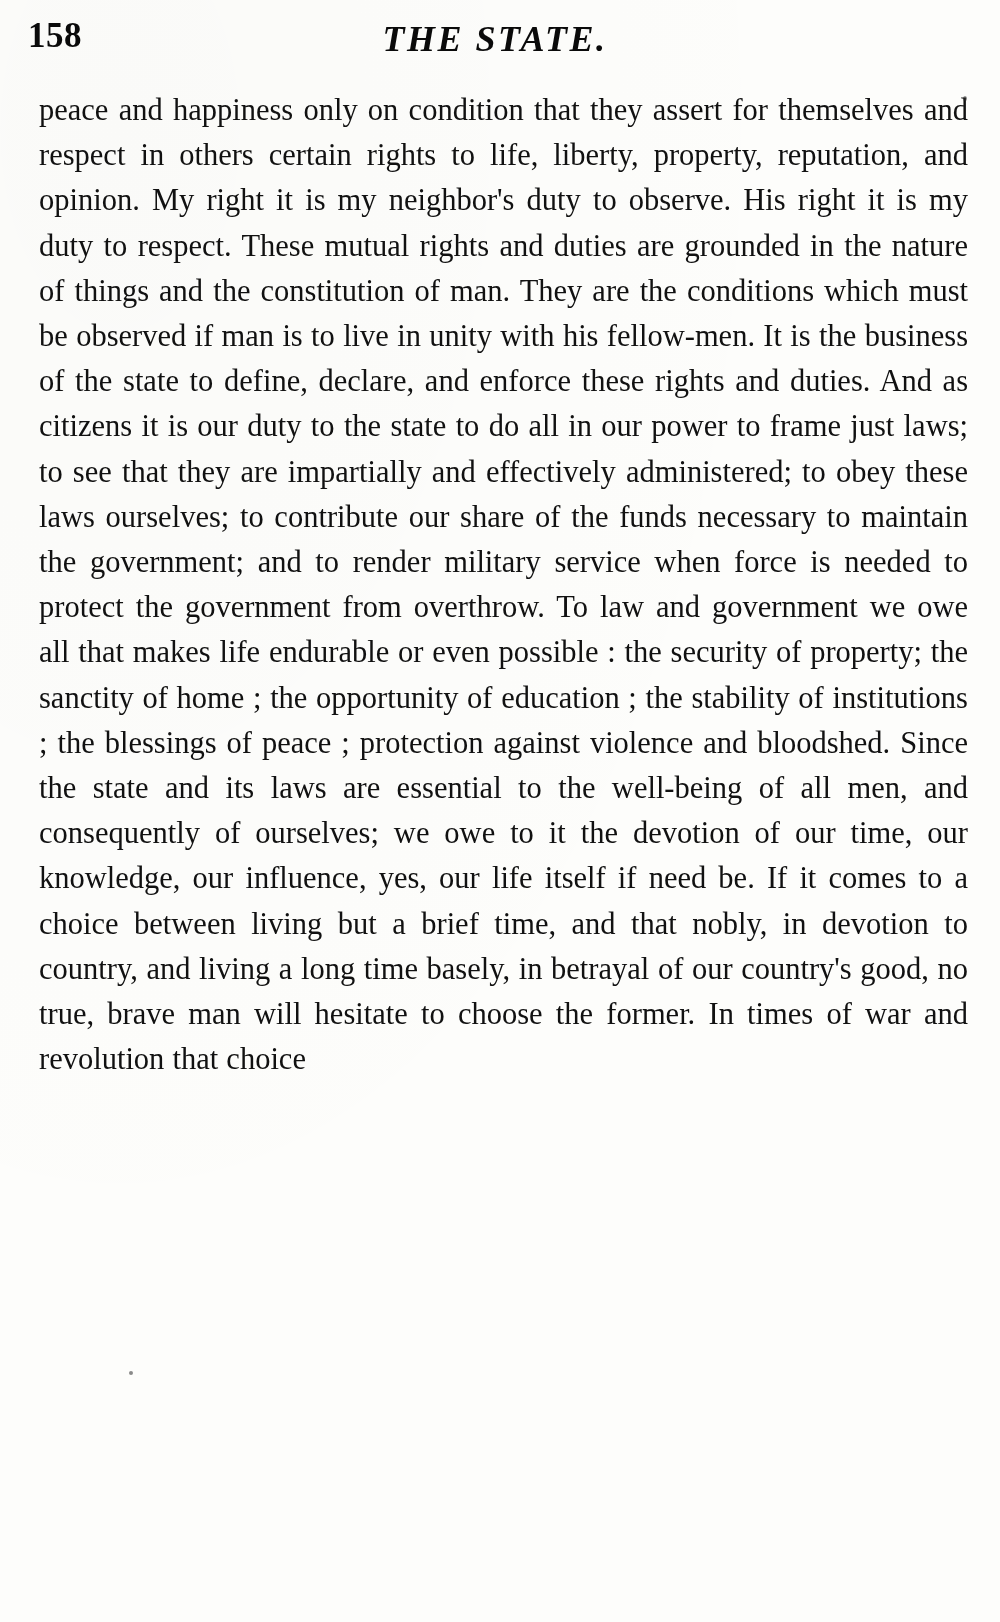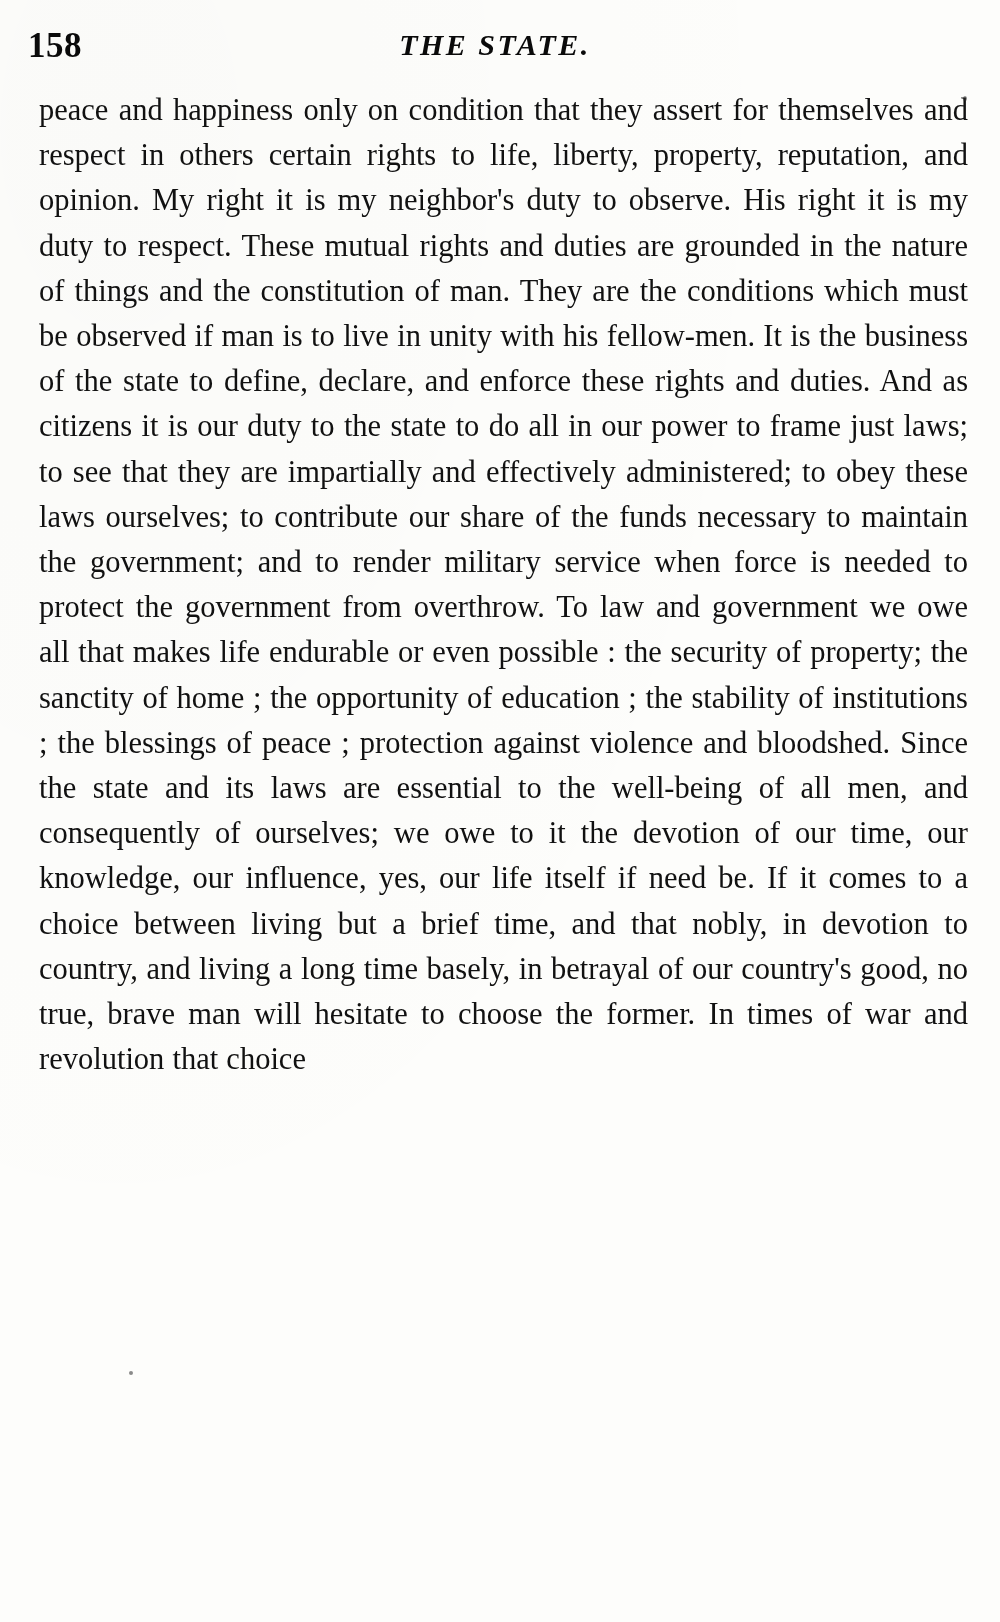--- a/index.html
+++ b/index.html
@@ -22,42 +22,42 @@
     padding: 18px 32px 0 22px;
     position: relative;
     background:
       radial-gradient(ellipse at 12% 8%, rgba(0,0,0,0.012), rgba(255,255,255,0) 60%),
       #fdfdfb;
   }
 
   
   .running-head {
     display: flex;
-    align-items: center;
+    align-items: flex-start;
     height: 54px;
     position: relative;
   }
   .folio {
     font-family: "Liberation Serif", serif;
     font-size: 35px;
     font-weight: 700;
     letter-spacing: 0.5px;
     line-height: 1;
     padding-left: 6px;
     color: #0a0a0a;
   }
   .head-title {
     position: absolute;
     left: 0;
     right: 0;
     text-align: center;
     font-family: "Liberation Serif", serif;
     font-style: italic;
     font-weight: 700;
-    font-size: 30px;
+    font-size: 36px;
     letter-spacing: 2.5px;
     color: #0a0a0a;
   }
 
   
   .body-text {
     margin-top: 16px;
     font-size: 30.5px;
     line-height: 45.2px;
     text-align: justify;

